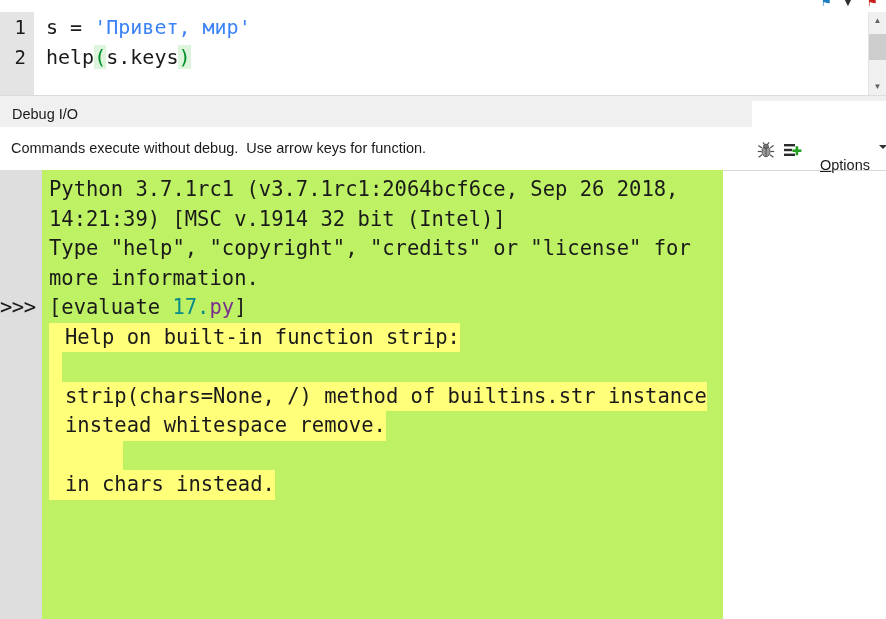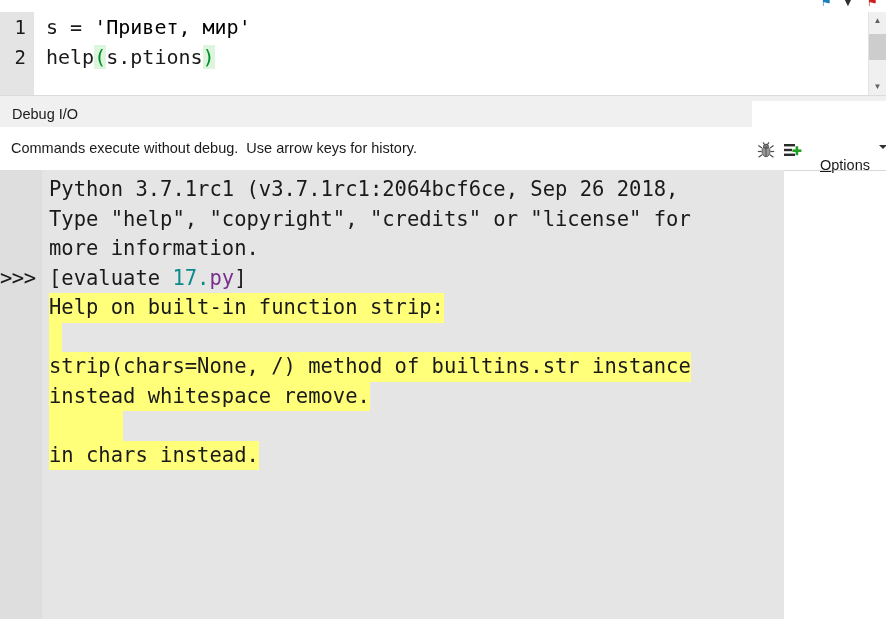--- a/index.html
+++ b/index.html
@@ -75,21 +75,21 @@
     text-align: right;
     color: #1a1a1a;
     font-family: "DejaVu Sans Mono", "Liberation Mono", monospace;
     font-size: 19px;
   }
   .ecode {
     position: absolute;
     left: 46px; top: 0;
     color: #1a1a1a;
   }
-  .tok-str   { color: #000000; }
+  .tok-str   { color: #3b82f6; }
   .tok-paren { color: #00902a; background: #ddf5dd; }
   .tok-plain { color: #1a1a1a; }
 
   
   .ed-scroll {
     position: absolute;
     right: 0; top: 0;
     width: 17px; height: 83px;
     background: #f0f0f0;
     border-left: 1px solid #e3e3e3;
@@ -195,22 +195,22 @@
     width: 0; height: 0;
     border-left: 4px solid transparent;
     border-right: 4px solid transparent;
     border-top: 4px solid #303030;
   }
 
   
   .shell {
     position: absolute;
     left: 0; top: 170px;
-    width: 784px; height: 449px;
-    background: #e5e5e5;
+    width: 723px; height: 449px;
+    background: #bef264;
     overflow: hidden;
   }
   .shell-gutter {
     position: absolute;
     left: 0; top: 0;
     width: 42px; height: 449px;
     background: #dedede;
   }
   .shell-lines {
     position: absolute;
@@ -232,21 +232,21 @@
     color: #1a1a1a;
     font-family: "DejaVu Sans Mono", "Liberation Mono", monospace;
     font-size: 20.5px;
     letter-spacing: -0.5px;
   }
   .stext {
     position: absolute;
     left: 49px; top: 0;
     color: #1a1a1a;
   }
-  .hl { background: #ffff7a; }
+  .hl { background: #ffff7a; padding-left: 16px; }
   .num-tok { color: #0b8a8a; }
   .mod-tok { color: #7a2f8f; }
   .blank-hl {
     position: absolute;
     left: 49px; top: 0;
     height: 29.5px;
     background: #ffff7a;
   }
 </style>
 </head>
@@ -264,41 +264,41 @@
     <div class="editor-gutter"></div>
     <div class="editor-lines">
 
       <div class="eline">
         <span class="lno">1</span>
         <span class="ecode"><span class="tok-plain">s = </span><span class="tok-str">'Привет, мир'</span></span>
       </div>
 
       <div class="eline">
         <span class="lno">2</span>
-        <span class="ecode"><span class="tok-plain">help</span><span class="tok-paren">(</span><span class="tok-plain">s.ptions</span><span class="tok-paren">)</span></span>
+        <span class="ecode"><span class="tok-plain">help</span><span class="tok-paren">(</span><span class="tok-plain">s.keys</span><span class="tok-paren">)</span></span>
       </div>
 
     </div>
 
     <div class="ed-scroll">
       <div class="sb-arrow sb-up">▲</div>
       <div class="sb-thumb"></div>
       <div class="sb-arrow sb-down">▼</div>
     </div>
   </div>
 
   <div class="splitter"></div>
 
   <div class="tabbar">
     <div class="tab inactive">Debug I/O</div>
     <div class="tab active">Python Shell</div>
   </div>
 
   <div class="hintbar">
-    <div class="hint-text">Commands execute without debug.  Use arrow keys for history.</div>
+    <div class="hint-text">Commands execute without debug.  Use arrow keys for function.</div>
 
     <div class="bar-icon icon-bug">
       <svg width="20" height="20" viewBox="0 0 20 20" aria-hidden="true">
         <ellipse cx="10" cy="11.5" rx="4" ry="5.2" fill="#9a9a9a" stroke="#5a5a5a" stroke-width="1"></ellipse>
         <ellipse cx="10" cy="6.3" rx="2.4" ry="2.1" fill="#7d7d7d" stroke="#4e4e4e" stroke-width="1"></ellipse>
         <line x1="10" y1="6.6" x2="10" y2="16.4" stroke="#4e4e4e" stroke-width="1"></line>
         <line x1="6" y1="8" x2="2.4" y2="5.6" stroke="#4e4e4e" stroke-width="1.2"></line>
         <line x1="14" y1="8" x2="17.6" y2="5.6" stroke="#4e4e4e" stroke-width="1.2"></line>
         <line x1="5.6" y1="11.5" x2="1.8" y2="11.5" stroke="#4e4e4e" stroke-width="1.2"></line>
         <line x1="14.4" y1="11.5" x2="18.2" y2="11.5" stroke="#4e4e4e" stroke-width="1.2"></line>
@@ -324,20 +324,23 @@
   </div>
 
   <div class="shell">
     <div class="shell-gutter"></div>
     <div class="shell-lines">
 
       <div class="sline">
         <span class="stext">Python 3.7.1rc1 (v3.7.1rc1:2064bcf6ce, Sep 26 2018,</span>
       </div>
 
+      <div class="sline">
+        <span class="stext">14:21:39) [MSC v.1914 32 bit (Intel)]</span>
+      </div>
 
       <div class="sline">
         <span class="stext">Type "help", "copyright", "credits" or "license" for</span>
       </div>
 
       <div class="sline">
         <span class="stext">more information.</span>
       </div>
 
       <div class="sline">

